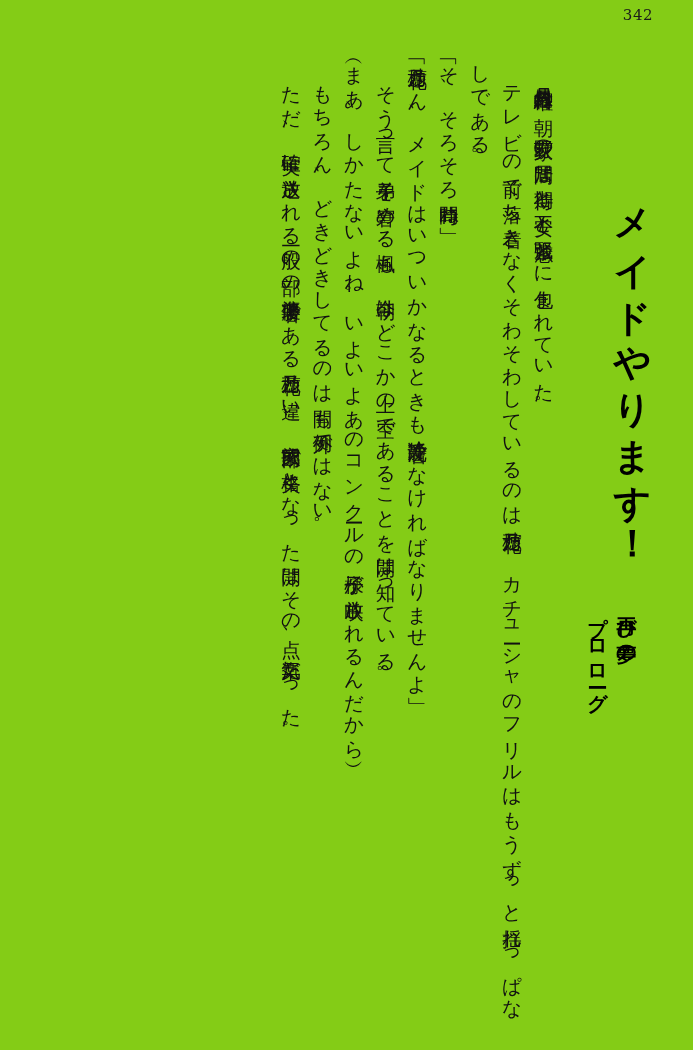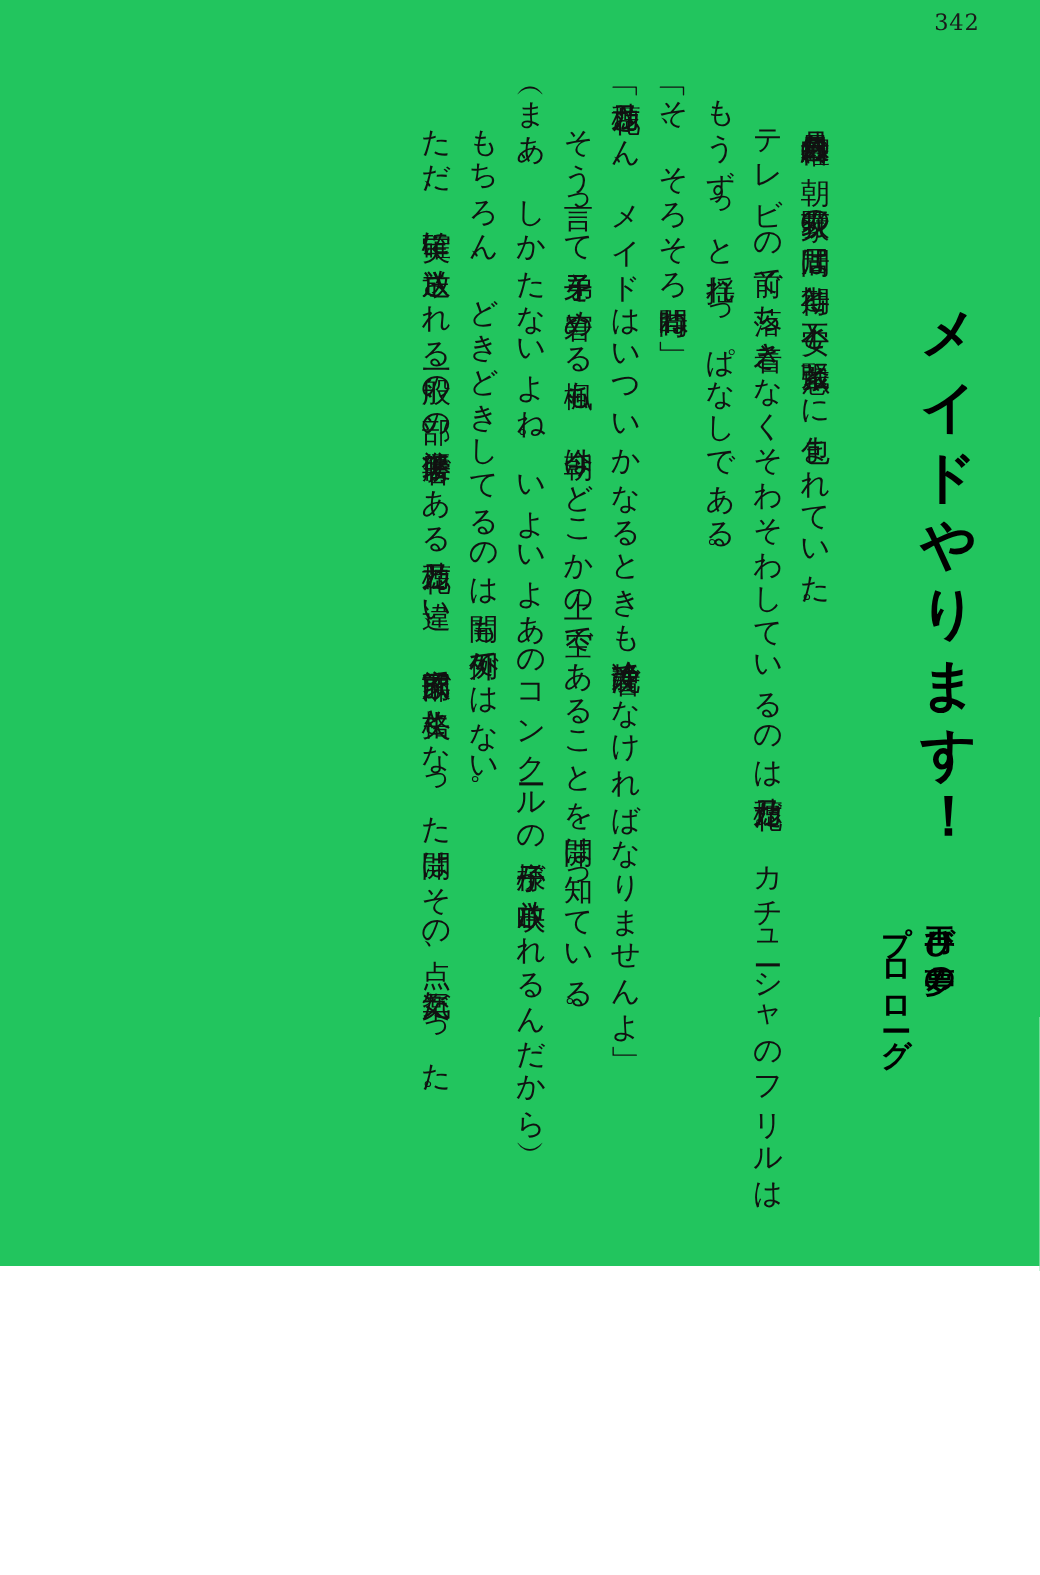--- a/index.html
+++ b/index.html
@@ -13,22 +13,22 @@
     overflow: hidden;
     font-family: "DejaVu Serif", "Liberation Serif", serif;
     color: #111111;
     position: relative;
   }
 
   .page {
     position: absolute;
     inset: 0;
     width: 693px;
-    height: 844px;
-    background: #22c55e;
+    height: 1050px;
+    background: #84cc16;
   }
 
   
   .page-number {
     position: absolute;
     top: 6px;
     right: 40px;
     font-size: 15px;
     letter-spacing: 0.5px;
     color: #1a1a1a;

